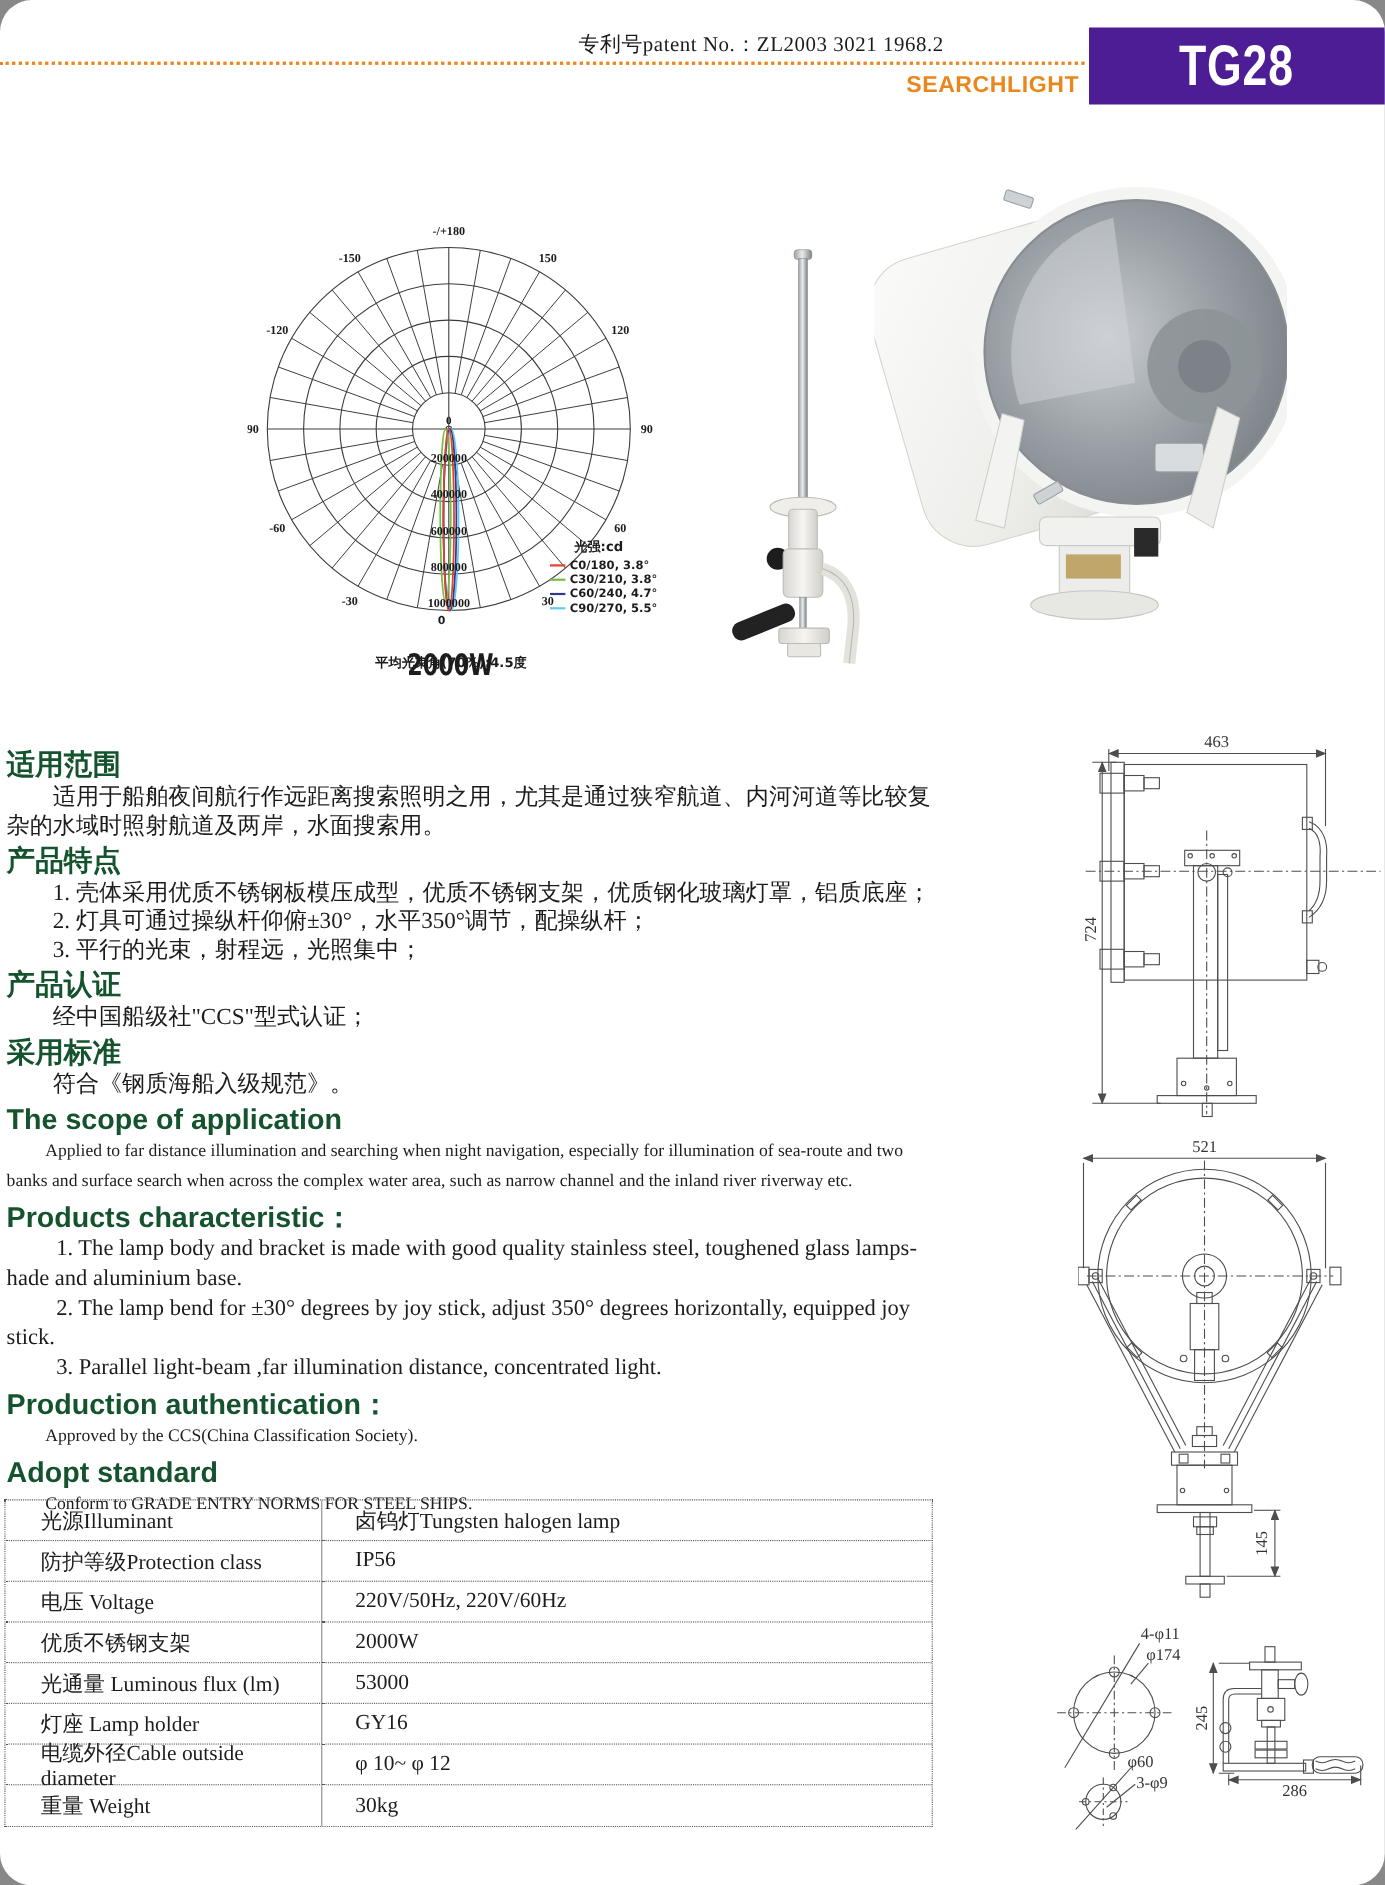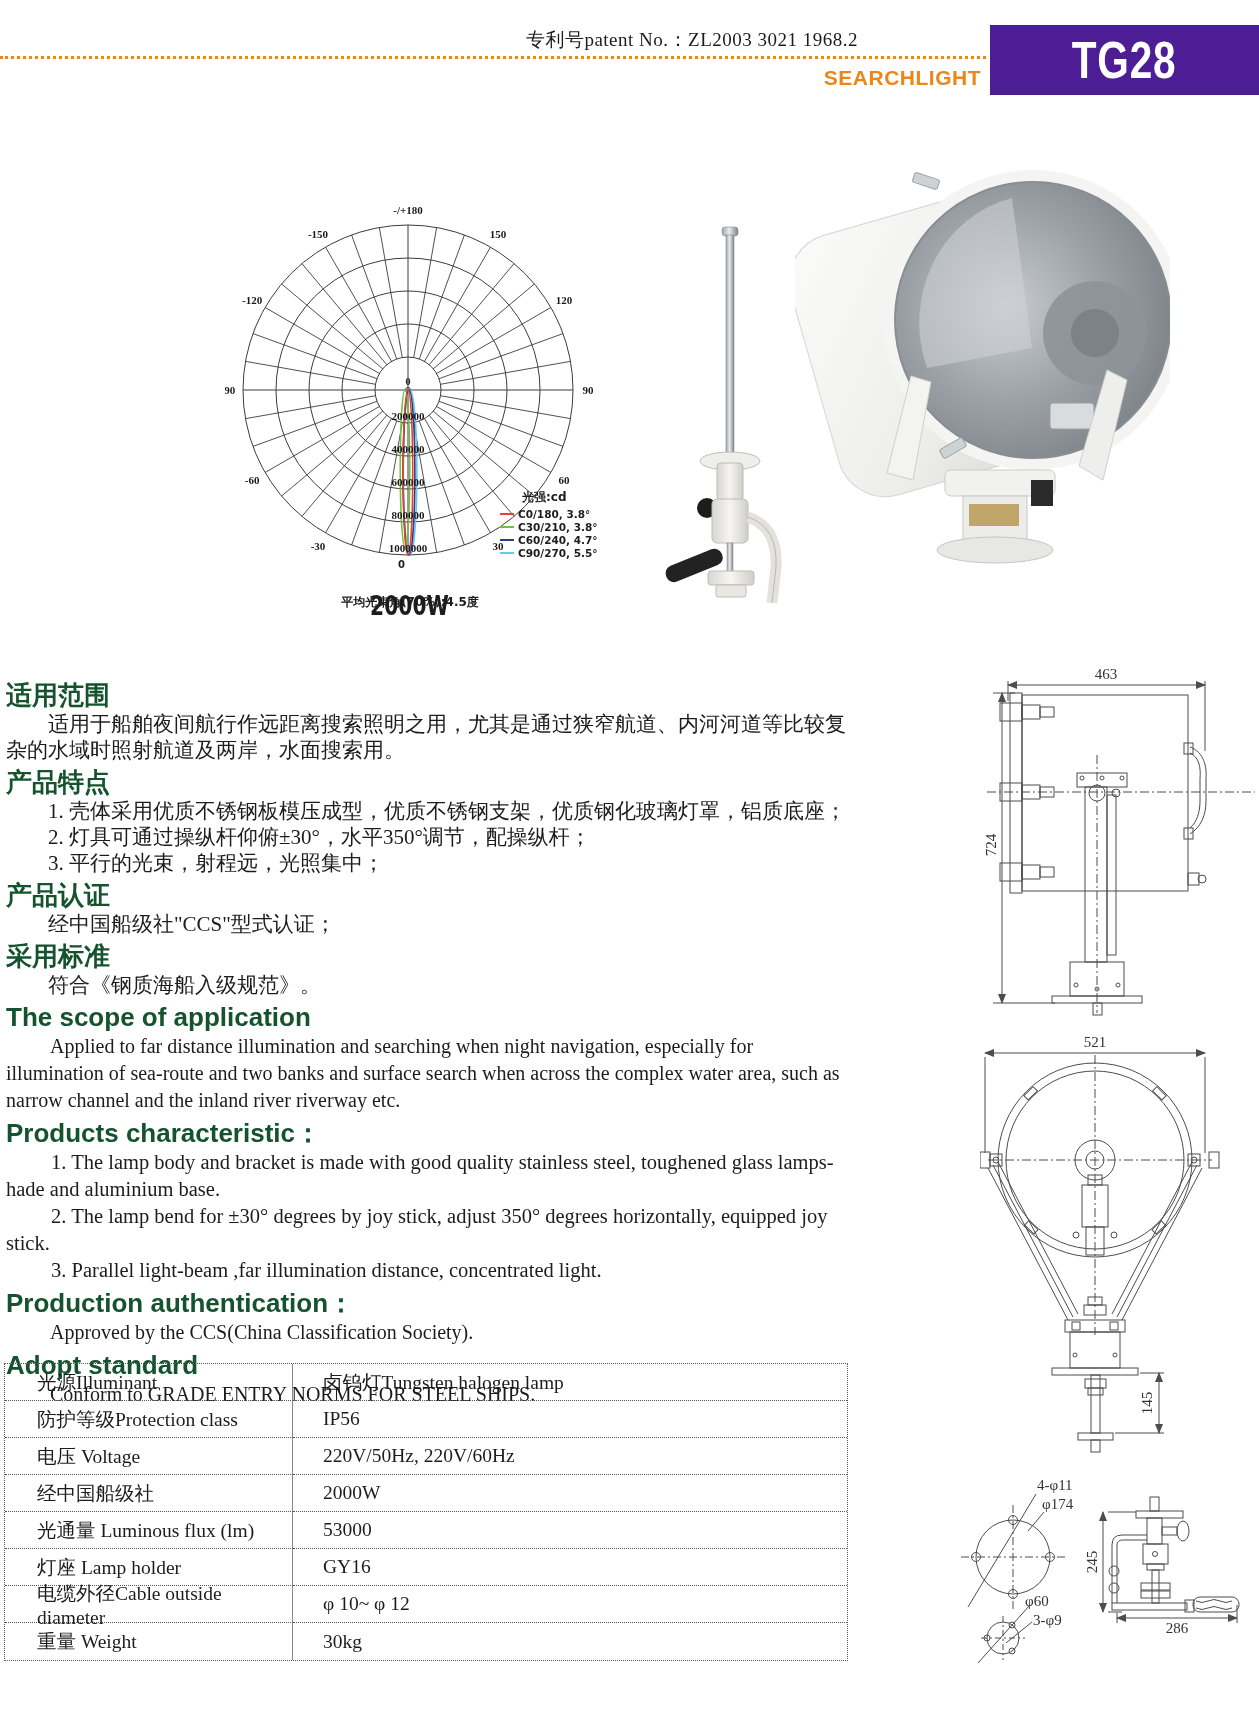--- a/index.html
+++ b/index.html
@@ -1,17 +1,17 @@
 <!DOCTYPE html>
 <html><head>
 <meta charset="utf-8">
 <style>
   html,body{margin:0;padding:0;background:#888;}
   .page{position:relative;width:1259px;height:1714px;background:#ffffff;overflow:hidden;
-        font-family:"Liberation Serif","DejaVu Serif",serif;color:#1c1c1c;margin:0 auto;}
+        font-family:"Liberation Serif","DejaVu Serif",serif;color:#1c1c1c;margin:0 auto;border-radius:29px;}
   .abs{position:absolute;}
   
   .patent{left:400px;top:27px;width:458px;text-align:right;font-size:19px;letter-spacing:.5px;}
   .title-cn{left:760px;top:22px;width:221px;text-align:right;font-family:"Liberation Sans","DejaVu Sans",sans-serif;
             font-weight:bold;font-size:29px;color:#E9861C;}
   .title-en{left:660px;top:66px;width:321px;text-align:right;font-family:"Liberation Sans","DejaVu Sans",sans-serif;
             font-weight:bold;font-size:21px;color:#E9861C;letter-spacing:.5px;}
   .dotline{left:0;top:56px;width:986px;height:0;border-top:3px dotted #E9861C;}
   .model-box{left:990px;top:25px;width:269px;height:70px;background:#4c1d95;display:flex;align-items:center;justify-content:center;}
   .model-box span{font-family:"Liberation Sans","DejaVu Sans",sans-serif;font-weight:bold;font-size:52px;color:#fff;
@@ -26,21 +26,21 @@
   .legend .lg-title{font-weight:bold;font-size:12px;margin:0 0 2px 22px;}
   .legend .lg-row{display:flex;align-items:center;height:11px;margin-top:2px;}
   .legend .lg-swatch{display:inline-block;width:14px;height:2px;margin-right:4px;}
   .legend .lg-label{font-weight:bold;font-size:10.5px;white-space:nowrap;}
   
   .textcol{left:6px;top:676px;width:840px;}
   .sec-h{font-family:"Liberation Sans","DejaVu Sans",sans-serif;font-weight:bold;font-size:26px;color:#14532d;
          margin:6px 0 3px 0;line-height:26px;}
   .zh-p{font-size:21px;line-height:26px;margin:0;text-indent:2em;}
   .zh-item{font-size:21px;line-height:26px;margin:0;padding-left:2em;}
-  .en-p{font-size:20px;line-height:27px;margin:0;text-indent:2.2em;}
+  .en-p{font-size:16px;line-height:27px;margin:0;text-indent:2.2em;}
   .en-item{font-size:20.5px;line-height:27px;margin:0;text-indent:2.2em;}
   
   .spec-table{left:4px;top:1363px;width:842px;border:1px dotted #555;display:grid;
               grid-template-columns:288px 1fr;grid-auto-rows:37px;}
   .spec-cell{display:flex;align-items:center;font-size:19.5px;border-bottom:1px dotted #555;}
   .spec-label{padding-left:32px;border-right:1px solid #888;}
   .spec-value{padding-left:30px;}
   .row-last{border-bottom:none;}
   
   svg text{font-family:"Liberation Serif","DejaVu Serif",serif;}
@@ -229,21 +229,21 @@
     <p class="en-p">Conform to GRADE ENTRY NORMS FOR STEEL SHIPS.</p>
   </div>
 
   <div class="abs spec-table">
     <div class="spec-cell spec-label">光源Illuminant</div>
     <div class="spec-cell spec-value">卤钨灯Tungsten halogen lamp</div>
     <div class="spec-cell spec-label">防护等级Protection class</div>
     <div class="spec-cell spec-value">IP56</div>
     <div class="spec-cell spec-label">电压 Voltage</div>
     <div class="spec-cell spec-value">220V/50Hz, 220V/60Hz</div>
-    <div class="spec-cell spec-label">经中国船级社</div>
+    <div class="spec-cell spec-label">优质不锈钢支架</div>
     <div class="spec-cell spec-value">2000W</div>
     <div class="spec-cell spec-label">光通量 Luminous flux (lm)</div>
     <div class="spec-cell spec-value">53000</div>
     <div class="spec-cell spec-label">灯座 Lamp holder</div>
     <div class="spec-cell spec-value">GY16</div>
     <div class="spec-cell spec-label">电缆外径Cable outside diameter</div>
     <div class="spec-cell spec-value">φ 10~ φ 12</div>
     <div class="spec-cell spec-label row-last">重量 Weight</div>
     <div class="spec-cell spec-value row-last">30kg</div>
   </div>

